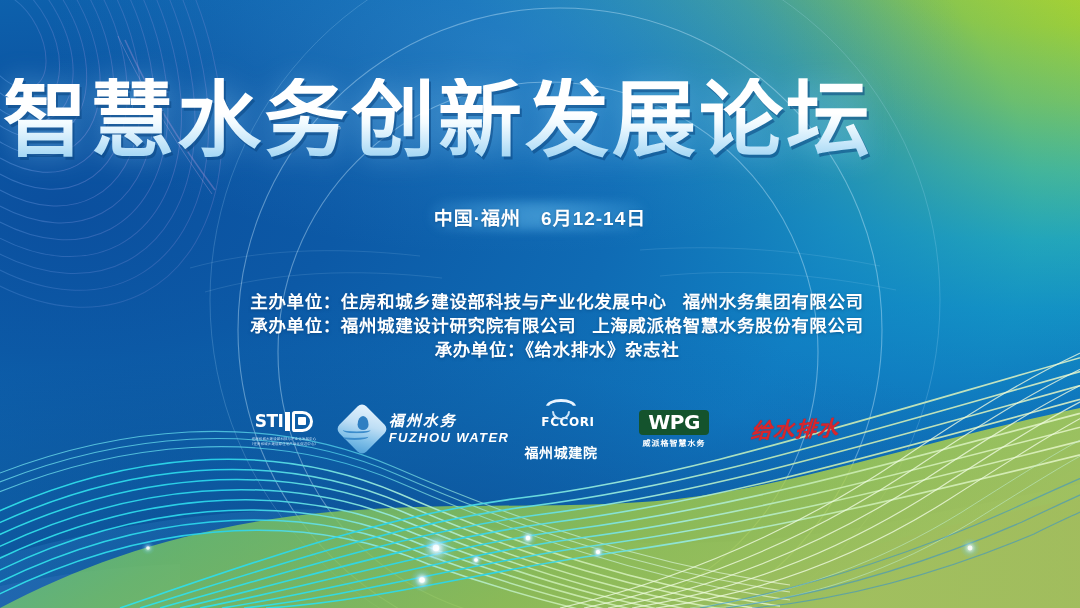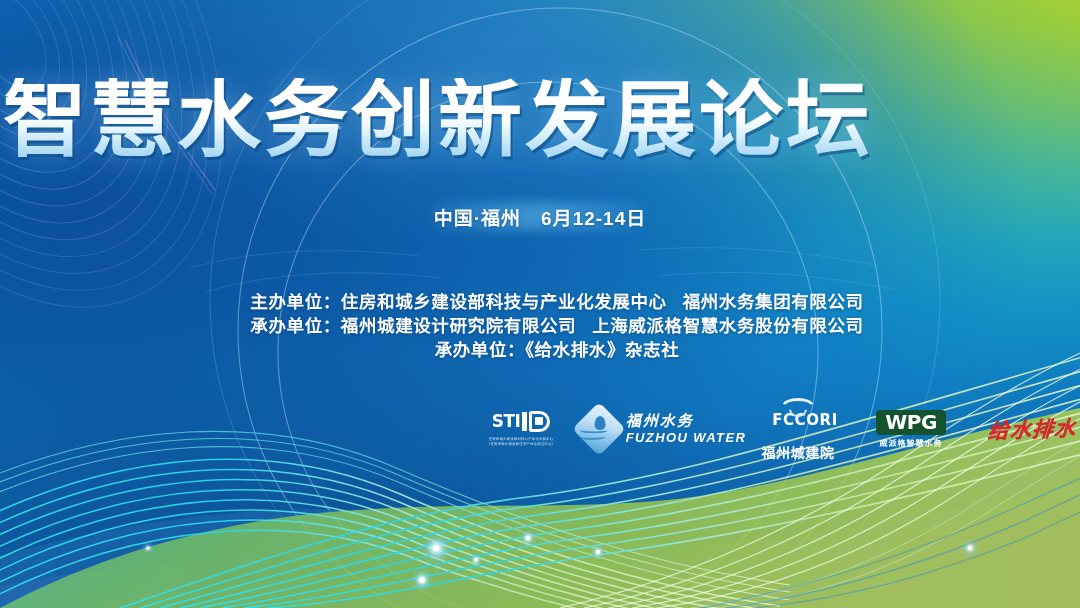--- a/index.html
+++ b/index.html
@@ -137,21 +137,21 @@
   .org-line .gap { display: inline-block; width: 16px; }
 
   
   .logos {
     position: absolute;
     top: 398px;
     left: 0;
     width: 1080px;
     height: 62px;
     display: flex;
-    justify-content: flex-end;
+    justify-content: center;
     align-items: center;
     gap: 30px;
   }
   .logo {
     display: flex;
     flex-direction: column;
     align-items: center;
     justify-content: center;
     height: 62px;
   }
@@ -252,21 +252,21 @@
     clip-path: polygon(0 0, 100% 0, 100% 48%, 0 48%);
   }
   .fcc-icon .ring2 {
     position: absolute; left: 6px; right: 6px; top: 4px; bottom: -6px;
     border: 2.5px solid #cfe7fa;
     border-radius: 50%;
     clip-path: polygon(0 52%, 100% 52%, 100% 100%, 0 100%);
   }
   .fcc-en {
     font-family: "DejaVu Sans", sans-serif;
-    font-size: 15px; font-weight: bold; color: #ffffff; letter-spacing: 0.6px; line-height: 1; margin-left: 14px;
+    font-size: 12px; font-weight: bold; color: #ffffff; letter-spacing: 0.6px; line-height: 1; margin-left: 14px;
   }
   .fcc-cn {
     margin-top: 18px;
     font-size: 14px; font-weight: bold; color: #ffffff; letter-spacing: 0.6px; line-height: 1;
     white-space: nowrap;
   }
 
   
   .logo-wpg { width: 86px; }
   .wpg-box {

